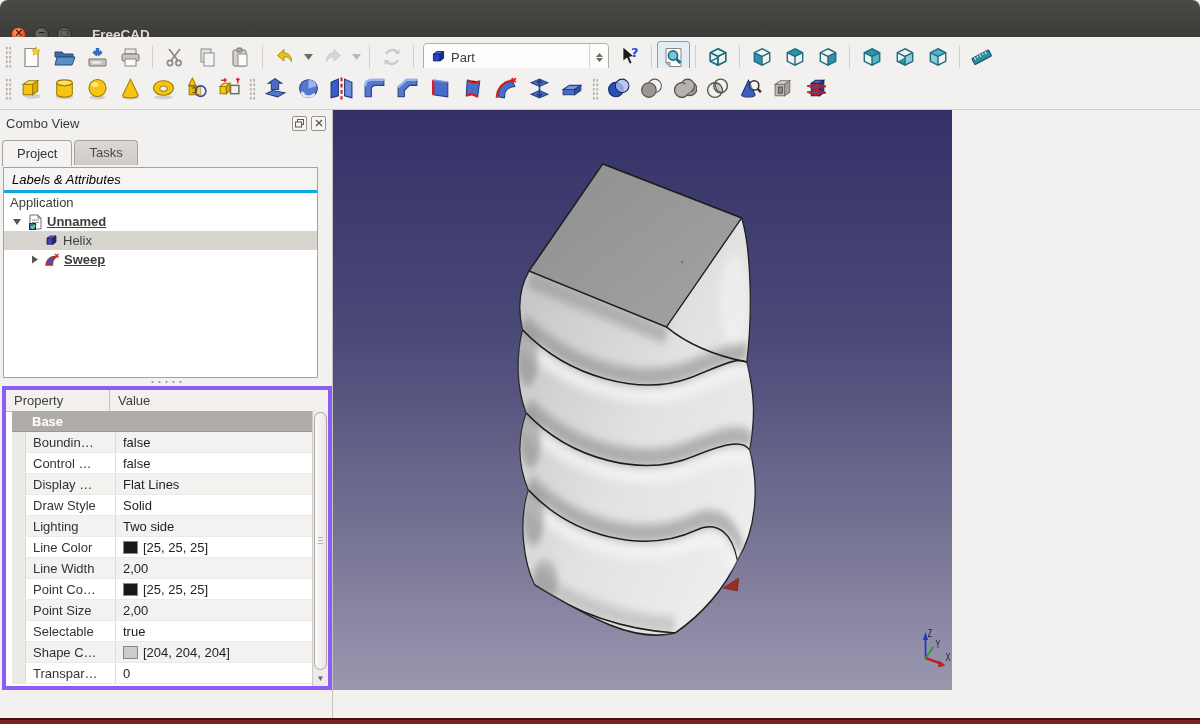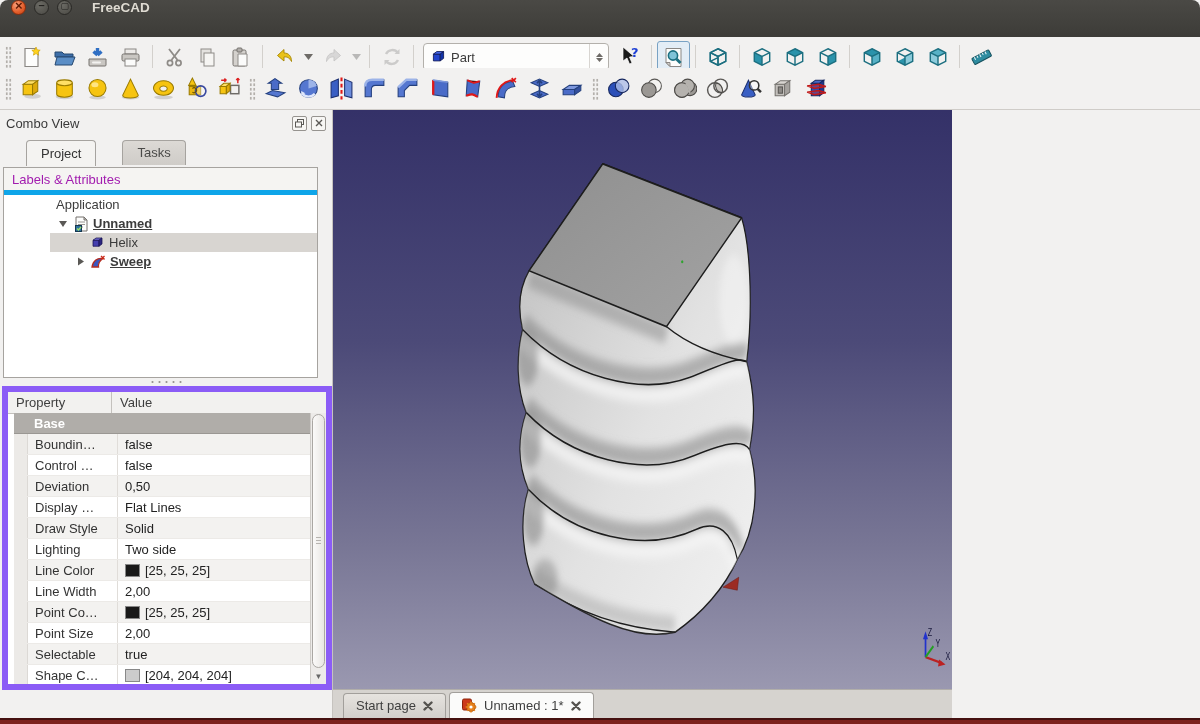--- a/index.html
+++ b/index.html
@@ -2,21 +2,21 @@
 <html><head>
 <meta charset="utf-8">
 <style>
   html,body{margin:0;padding:0;background:#2e2d2a;}
   #win{position:relative;width:1200px;height:724px;overflow:hidden;
        font-family:"Liberation Sans","DejaVu Sans",sans-serif;font-size:13px;color:#3c3c3c;
        background:#f2f1f0;}
   
   .titlebar{position:absolute;top:0;left:0;right:0;height:42px;
     background:linear-gradient(#4a4945,#3b3a36);border-radius:8px 8px 0 0;
-    display:flex;align-items:flex-start;}
+    display:flex;align-items:flex-end;}
   .winbtn{width:15px;height:15px;border-radius:50%;margin-left:8px;box-sizing:border-box;cursor:pointer;}
   .winbtn.close{margin-left:11px;background:radial-gradient(circle at 35% 30%,#f8a07c,#e4612e 55%,#c03d10);border:1px solid #8c2d0c;position:relative;}
   .winbtn.close::after{content:"×";position:absolute;left:3px;top:-3px;color:#5e1a04;font-size:13px;font-weight:bold;}
   .winbtn.minmax{background:radial-gradient(circle at 35% 30%,#6b6a64,#4a4944);border:1px solid #292825;position:relative;}
   .winbtn.minmax::after{position:absolute;color:#201f1d;font-weight:bold;}
   .winbtn.min::after{content:"–";left:3.5px;top:-2px;font-size:11px;}
   .winbtn.max::after{content:"▢";left:2.5px;top:0px;font-size:9px;}
   .wintitle{margin-left:20px;font-weight:bold;color:#dfdbd2;font-size:13.5px;}
   
   .toolbar{position:absolute;left:0;right:0;background:#f2f1f0;display:flex;align-items:center;padding-left:2px;box-sizing:border-box;}
@@ -40,33 +40,33 @@
   #main{position:absolute;top:110px;left:0;width:952px;height:608px;display:flex;}
   #leftcol{width:333px;flex:none;position:relative;background:#f2f1f0;border-right:1px solid #c6c3bf;box-sizing:border-box;}
   #rightcol{flex:1;display:flex;flex-direction:column;min-width:0;}
   
   .cv-header{position:absolute;top:0;left:0;right:0;height:26px;display:flex;align-items:center;padding:0 6px;}
   .cv-title{font-size:13px;color:#3a3a3a;}
   .cvbtn{width:15px;height:15px;border:1px solid #96938f;background:#f7f6f4;border-radius:2px;margin-left:4px;
     display:flex;align-items:center;justify-content:center;box-sizing:border-box;cursor:pointer;}
   .cv-tabs{position:absolute;top:27px;left:2px;right:0;height:28px;display:flex;align-items:flex-end;}
   .cvtab{padding:4px 14px 5px;border:1px solid #a6a39f;border-bottom:none;border-radius:4px 4px 0 0;
-    background:linear-gradient(#dcd9d5,#cfccc8);margin-right:2px;cursor:pointer;font-size:13px;color:#4a4a48;margin-left:24px;}
+    background:linear-gradient(#dcd9d5,#cfccc8);margin-right:2px;cursor:pointer;font-size:13px;color:#4a4a48;}
   .cvtab.on{background:#f4f3f1;position:relative;top:1px;padding-top:5px;font-weight:normal;color:#333;}
   .tree-box{position:absolute;top:57px;left:3px;width:315px;height:211px;background:#fff;border:1px solid #a6a39f;box-sizing:border-box;}
-  .tree-hdr{height:22px;background:#f5f4f2;border-bottom:5px solid #0ea5e9;display:flex;align-items:center;padding-left:8px;color:#a21caf;}
-  .trow{height:19px;display:flex;align-items:center;cursor:pointer;margin-left:46px;}
+  .tree-hdr{height:22px;background:#f5f4f2;border-bottom:3px solid #0ea5e9;display:flex;align-items:center;padding-left:8px;color:#000000;font-style:italic;}
+  .trow{height:19px;display:flex;align-items:center;cursor:pointer;}
   .trow.sel{background:#d8d5d1;}
   .texp{width:10px;margin-left:8px;flex:none;}
   .tlabel{margin-left:4px;}
   .bold{font-weight:bold;text-decoration:underline;}
   .splitter-h{position:absolute;top:268px;left:0;right:0;height:8px;display:flex;align-items:center;justify-content:center;}
   .splitter-h .dots{width:34px;height:4px;background-image:radial-gradient(#9b9894 1.2px,transparent 1.4px);background-size:7px 4px;}
   
-  .prop-box{position:absolute;top:276px;left:2px;width:330px;height:304px;background:#fff;border:6px solid #8b5cf6;box-sizing:border-box;overflow:hidden;}
+  .prop-box{position:absolute;top:276px;left:2px;width:330px;height:304px;background:#fff;border:4px solid #8b5cf6;box-sizing:border-box;overflow:hidden;}
   .phead{height:21px;display:flex;background:#f2f1ef;border-bottom:1px solid #c4c1bd;font-size:13px;color:#3e3e3e;}
   .phead .c1{width:104px;padding-left:8px;border-right:1px solid #c4c1bd;display:flex;align-items:center;box-sizing:border-box;}
   .phead .c2{flex:1;padding-left:8px;display:flex;align-items:center;}
   .prows{position:absolute;top:21px;left:0;right:15px;bottom:0;}
   .prow{height:20px;display:flex;align-items:center;border-bottom:1px solid #eceae7;font-size:13px;cursor:pointer;margin-left:6px;}
   .prow:nth-child(even){background:#f3f2f0;}
   .prow:nth-child(odd){background:#ffffff;}
   .prow .gut{width:13px;height:100%;background:#eceae7;border-right:1px solid #dcd9d5;flex:none;}
   .prow .nm{width:90px;padding-left:7px;border-right:1px solid #e0ddd9;height:100%;display:flex;align-items:center;flex:none;box-sizing:border-box;
     white-space:nowrap;overflow:hidden;color:#333;}
@@ -556,27 +556,20 @@
             </div>
           <div class="prow">
               <div class="gut"></div>
               <div class="nm">Control …</div>
               <div class="vl">
                 <span>false</span>
               </div>
             </div>
           <div class="prow">
               <div class="gut"></div>
-              <div class="nm">Deviation</div>
-              <div class="vl">
-                <span>0,50</span>
-              </div>
-            </div>
-          <div class="prow">
-              <div class="gut"></div>
               <div class="nm">Display …</div>
               <div class="vl">
                 <span>Flat Lines</span>
               </div>
             </div>
           <div class="prow">
               <div class="gut"></div>
               <div class="nm">Draw Style</div>
               <div class="vl">
                 <span>Solid</span>
@@ -708,37 +701,17 @@
             <path d="M828,548 L851,554" stroke="#bb2222" stroke-width="2.4"></path>
             <polygon points="856,555.5 847,550.5 845.5,557.5" fill="#bb2222"></polygon>
             <path d="M828,548 L839,537" stroke="#22a022" stroke-width="2.4"></path>
             <text x="831" y="527" font-size="10" fill="#16163a" id="axz">Z</text>
             <text x="842" y="538" font-size="10" fill="#16163a" id="axy">Y</text>
             <text x="856" y="551" font-size="10" fill="#16163a" id="axx">X</text>
           </g>
         </svg>
       </div>
 
-      <div class="mditabs">
-        <div class="mtab">
-          <span>Start page</span>
-          <svg class="xclose" width="10" height="10" viewBox="0 0 10 10">
-              <path d="M1.5,1.5 L8.5,8.5 M8.5,1.5 L1.5,8.5" stroke="#55534f" stroke-width="2.4" stroke-linecap="round"></path>
-            </svg>
-        </div>
-        <div class="mtab on">
-          <svg width="15" height="15" viewBox="0 0 15 15">
-              <rect x="0.5" y="1" width="9" height="11" rx="1.5" fill="#cc3a1b" stroke="#8c220b"></rect>
-              <circle cx="9" cy="9" r="4.4" fill="#e8821e" stroke="#9c4f08"></circle>
-              <circle cx="9" cy="9" r="1.6" fill="#fff"></circle>
-              <path d="M9,3.6 v2 M9,12.4 v2 M3.6,9 h2 M12.4,9 h2 M5.2,5.2 l1.4,1.4 M11.4,11.4 l1.4,1.4 M12.8,5.2 l-1.4,1.4 M6.6,11.4 l-1.4,1.4" stroke="#e8821e" stroke-width="1.6"></path>
-            </svg>
-          <span>Unnamed : 1*</span>
-          <svg class="xclose" width="10" height="10" viewBox="0 0 10 10">
-              <path d="M1.5,1.5 L8.5,8.5 M8.5,1.5 L1.5,8.5" stroke="#55534f" stroke-width="2.4" stroke-linecap="round"></path>
-            </svg>
-        </div>
-      </div>
     </div>
   </div>
 
   <div id="footer"></div>
 </div>
 
 </body></html>

